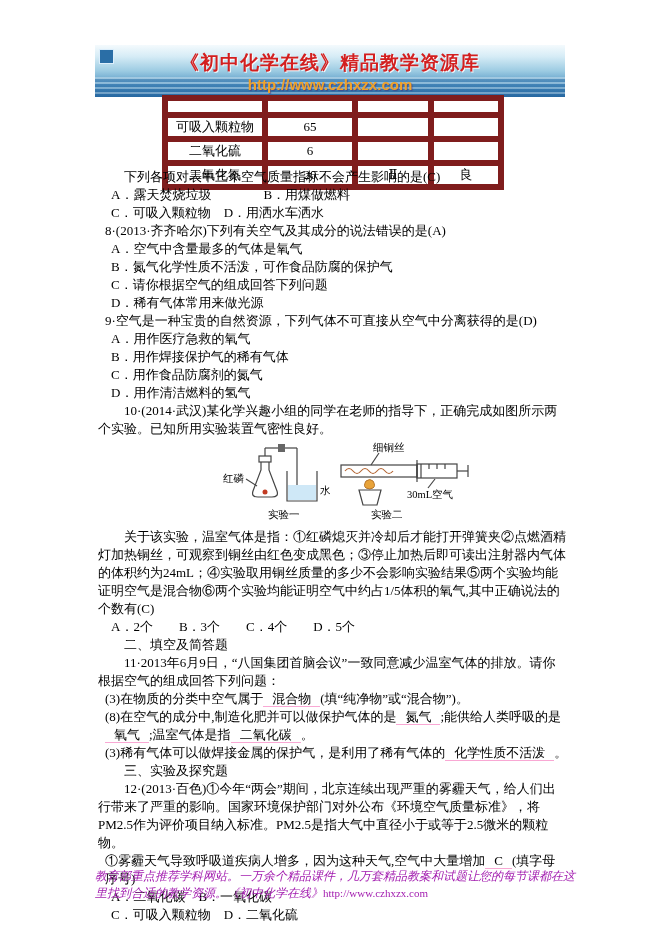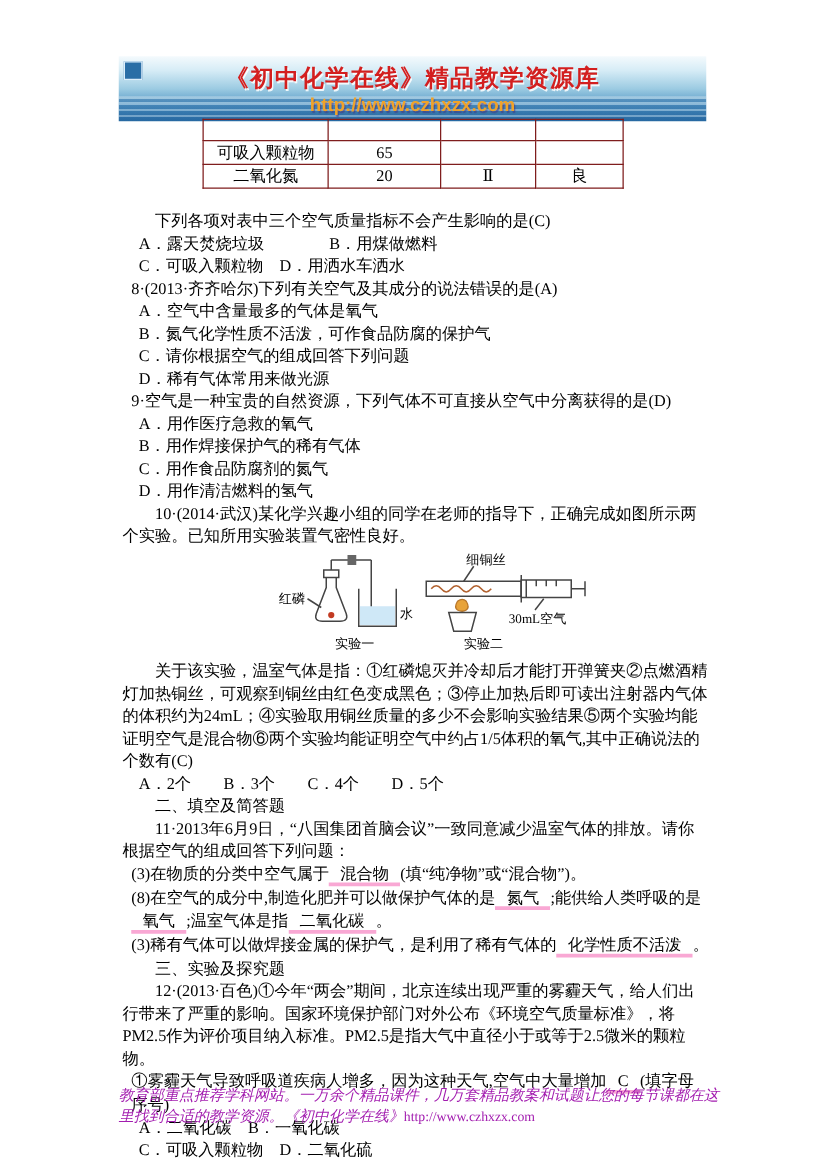--- a/index.html
+++ b/index.html
@@ -22,27 +22,27 @@
   .banner-title {
     position:relative; z-index:2; margin-top:5px; font-size:19px; font-weight:bold;
     color:#d31f1f; letter-spacing:1px; text-shadow:1px 1px 0 rgba(255,255,255,.85);
   }
   .banner-url {
     position:relative; z-index:2; font-size:15px; font-weight:bold; color:#f0a32a;
     text-shadow:1px 1px 1px rgba(70,40,120,.55); font-family:"Liberation Sans",sans-serif;
   }
   
   .qtable { position:absolute; left:162px; top:95px; border-collapse:collapse; font-size:13px; }
-  .qtable td { border:1px solid #7f1d1d; height:17px; text-align:center; padding:0 2px; }
+  .qtable td { border:6px solid #7f1d1d; height:17px; text-align:center; padding:0 2px; }
   
   .content { position:absolute; left:98px; top:168px; width:470px; font-size:13px; line-height:18px; }
   .ind { text-indent:2em; }
   .opt { padding-left:13px; }
   .qn  { padding-left:7px; }
-  .blank { display:inline-block; border-bottom:3px solid #f9a8d4; padding:0 9px; line-height:15px; }
+  .blank { display:inline-block; border-bottom:1px solid #f9a8d4; padding:0 9px; line-height:15px; }
   
   .diagram-wrap { margin:3px 0 3px 125px; height:84px; }
   .diagram-wrap text { font-size:10.5px; fill:#000; font-family:"Liberation Serif",serif; }
   .dl   { stroke:#444; stroke-width:1.2; fill:none; }
   .wire { stroke:#b2622f; stroke-width:1.2; fill:none; }
   .flame{ fill:#e8a33a; stroke:#b8762a; stroke-width:1; }
   .clamp{ fill:#666; }
   .water-fill { fill:#cfe8f7; }
   .redp { fill:#c23b22; }
   
@@ -73,20 +73,26 @@
     <tbody>
         <tr>
       <td></td>
       <td></td>
       <td></td>
       <td></td>
     </tr>
     <tr>
       <td>可吸入颗粒物</td>
       <td>65</td>
+      <td></td>
+      <td></td>
+    </tr>
+    <tr>
+      <td>二氧化硫</td>
+      <td>6</td>
       <td></td>
       <td></td>
     </tr>
     <tr>
       <td>二氧化氮</td>
       <td>20</td>
       <td>Ⅱ</td>
       <td>良</td>
     </tr>
   </tbody>

